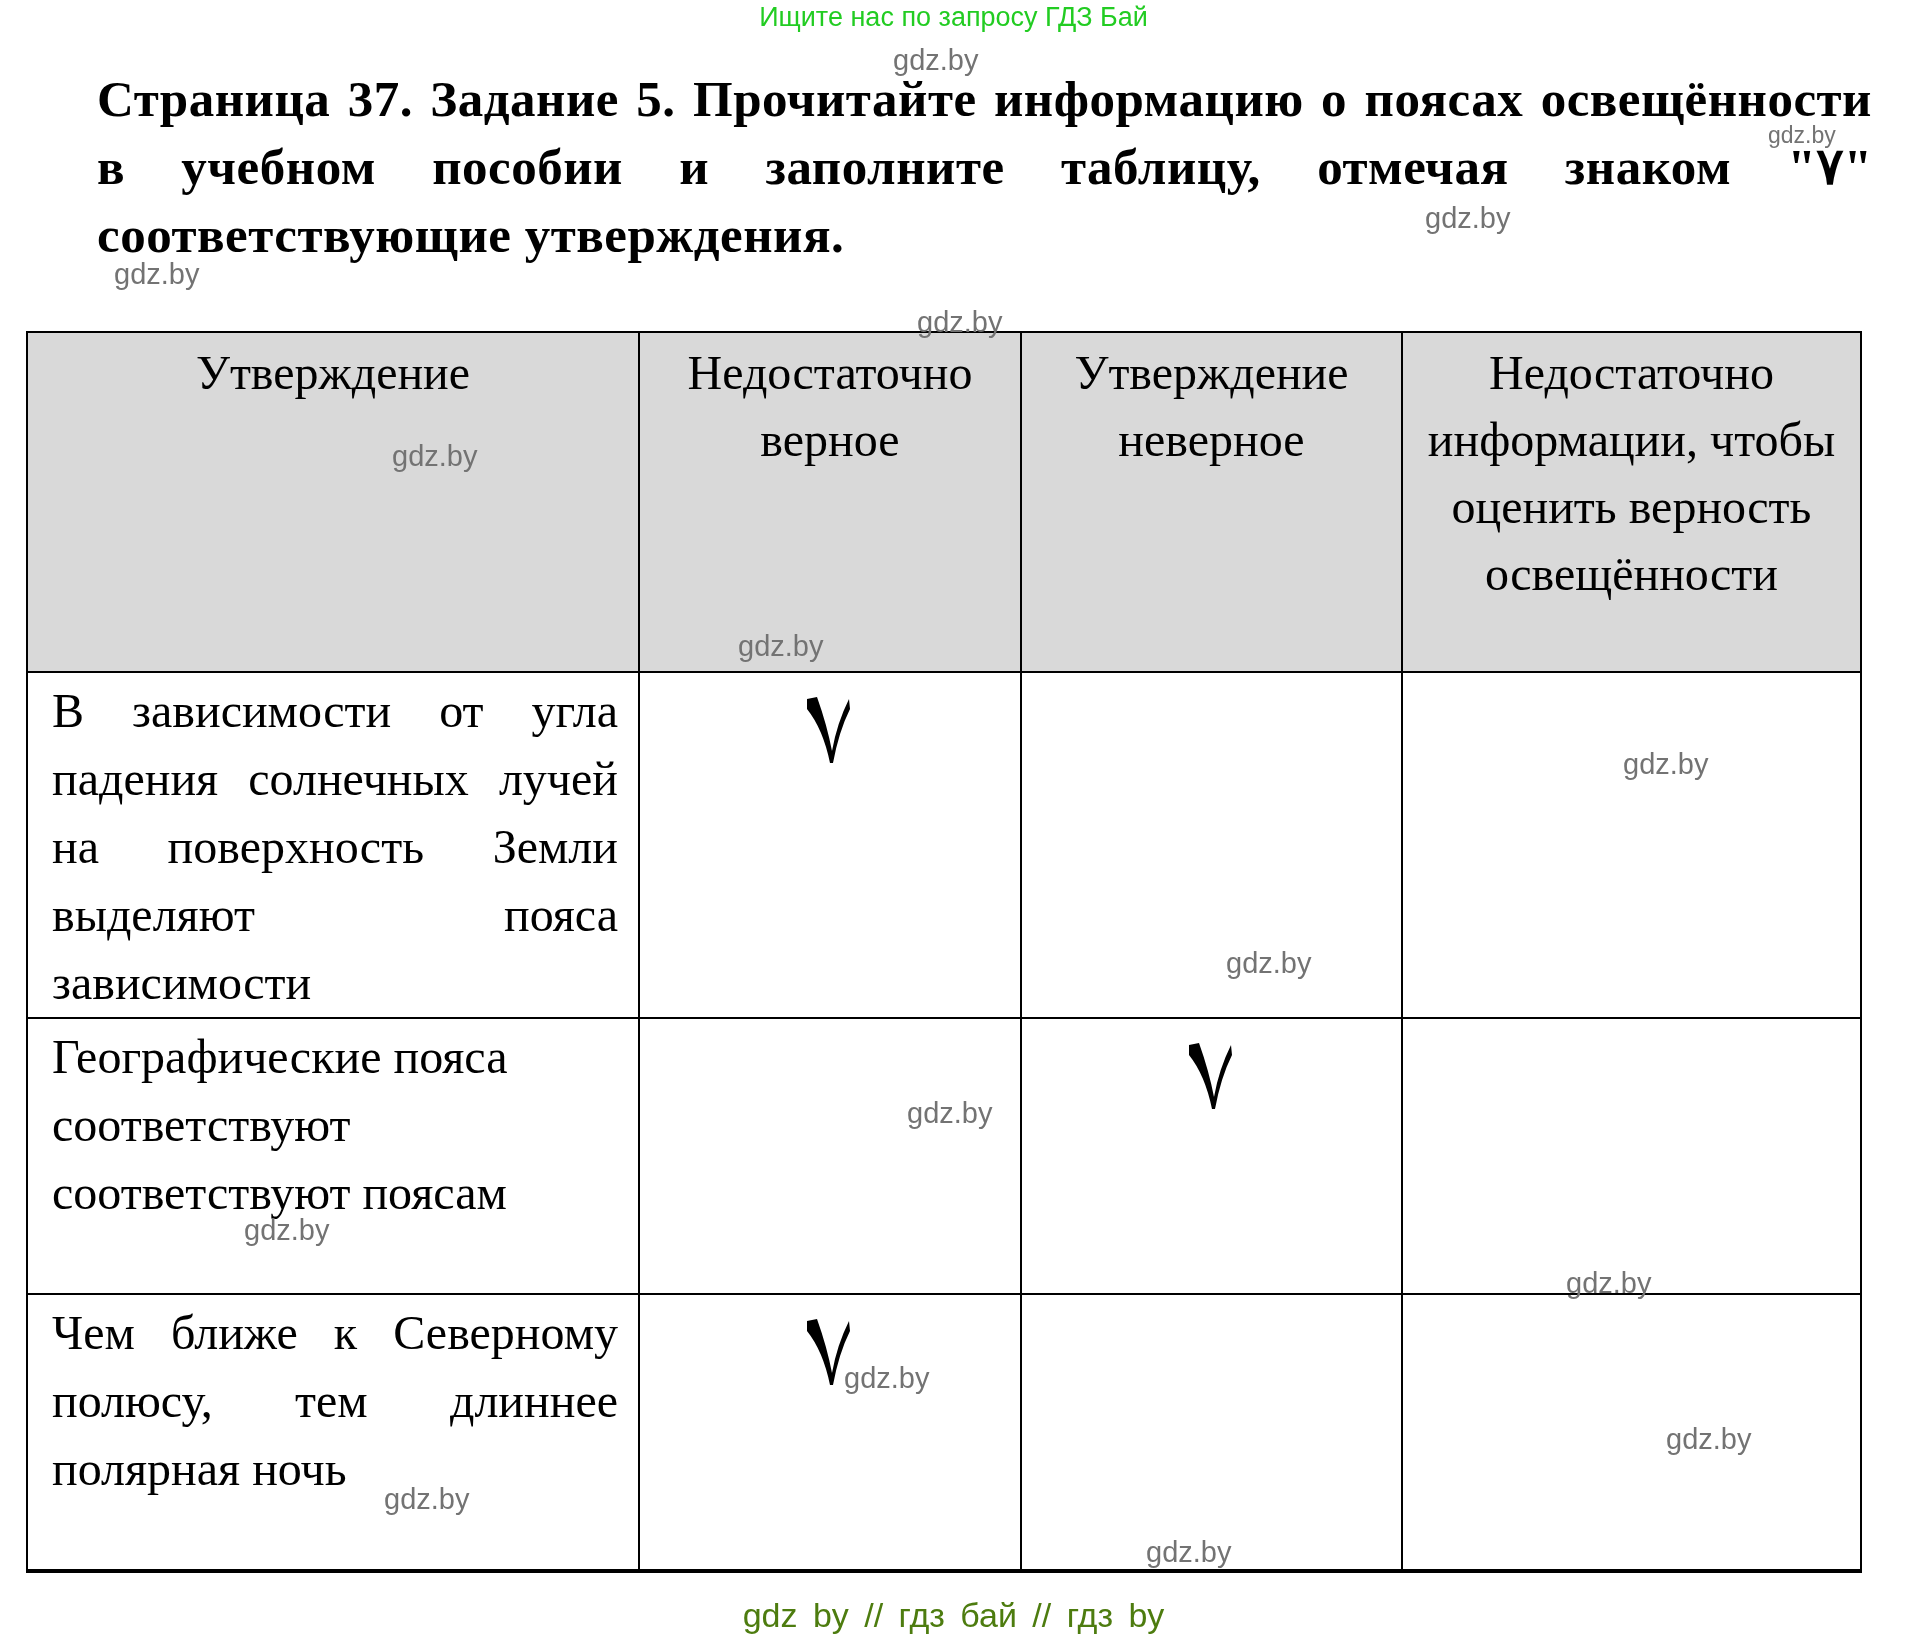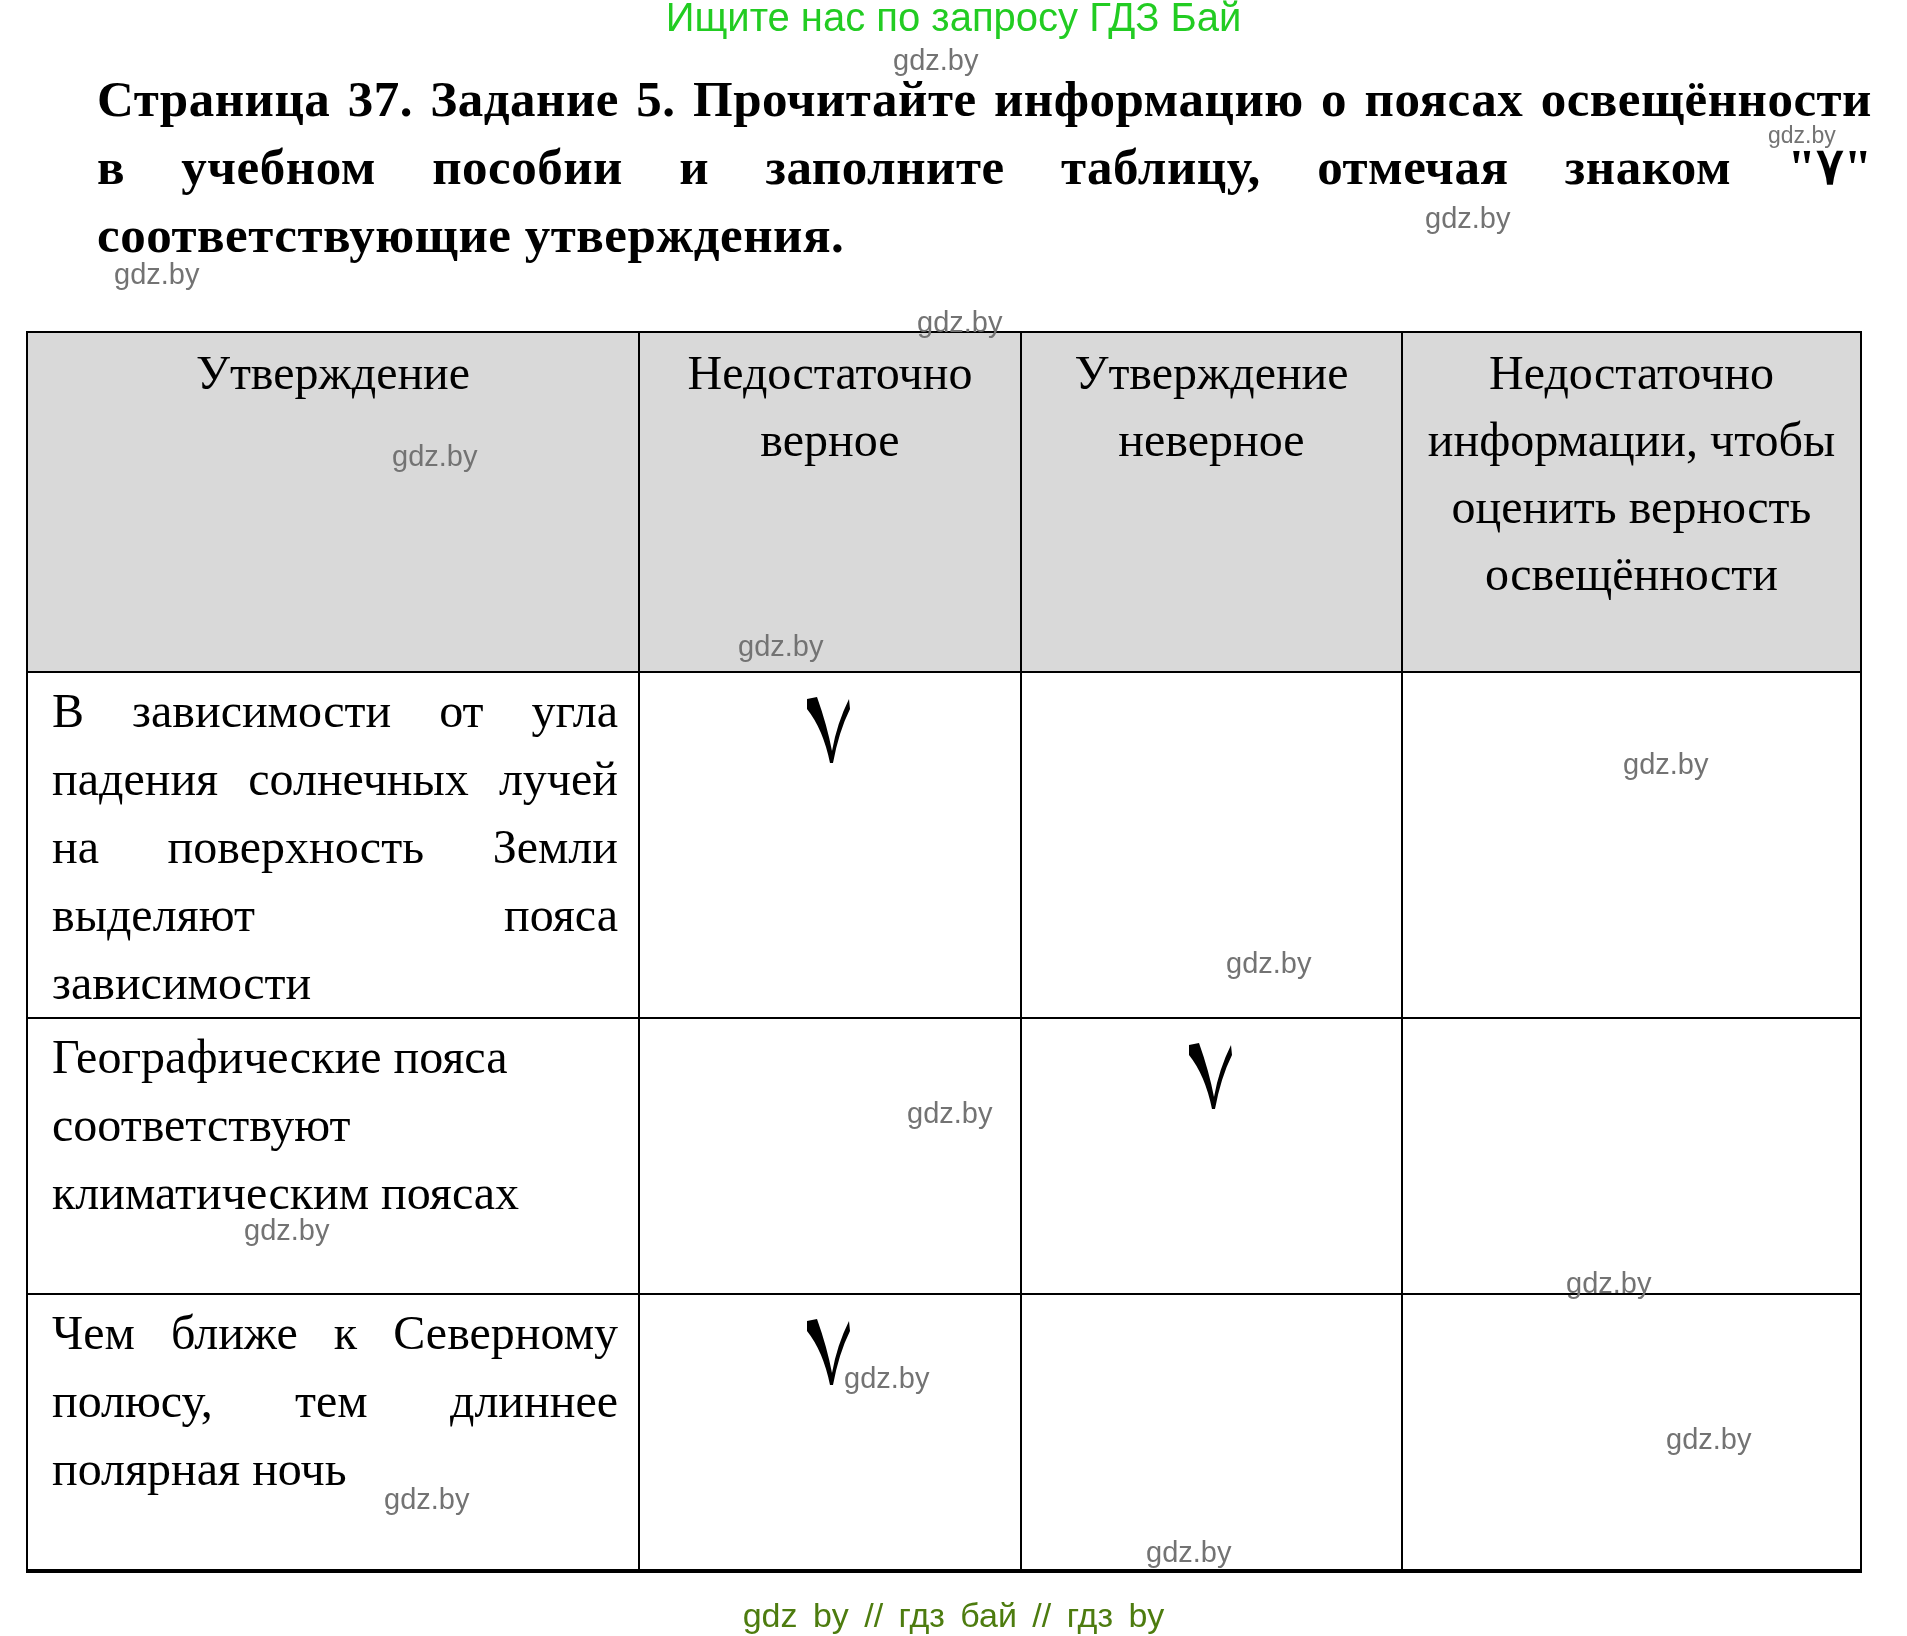--- a/index.html
+++ b/index.html
@@ -1,17 +1,17 @@
 <!DOCTYPE html>
 <html><head>
 <meta charset="utf-8">
 <style>
   html, body { margin:0; padding:0; background:#ffffff; }
   body { width:1907px; height:1636px; position:relative; overflow:hidden; font-family:"Liberation Serif", serif; color:#000; }
-  .top-banner { position:absolute; left:0; top:0; width:1907px; text-align:center; font-family:"Liberation Sans", sans-serif; font-size:40px; line-height:34px; color:#22cc22; }
+  .top-banner { position:absolute; left:0; top:0; width:1907px; text-align:center; font-family:"Liberation Sans", sans-serif; font-size:27px; line-height:34px; color:#22cc22; }
   .title { position:absolute; left:50px; top:65px; width:1775px; font-weight:bold; font-size:51px; line-height:68px; text-align:justify; text-align-last:left; letter-spacing:0.5px;margin-left:47px; }
   .tbl { position:absolute; left:26px; top:331px; border-collapse:collapse; table-layout:fixed; }
   .tbl td { border:2.5px solid #000; vertical-align:top; padding:0; }
   .tbl thead td { background:#d9d9d9; text-align:center; font-size:48px; line-height:67px; height:338px;margin-top:14px; }
   .tbl thead td .hd { padding-top:6px; }
   .tbl tbody td.stmt { font-size:48px; line-height:68px; text-align:justify; text-align-last:auto; padding:4px 20px 0 24px; }
   .tbl tbody td.mark { text-align:center; }
   .tbl tbody tr.r1 td { height:338px; }
   .tbl tbody tr.r2 td { height:270px; }
   .tbl tbody tr.r3 td { height:270px;margin-left:8px; }
@@ -56,21 +56,21 @@
       <td class="stmt">В зависимости от угла падения солнечных лучей на поверхность Земли выделяют пояса зависимости</td>
       <td class="mark">
         <svg class="check" viewBox="0 0 50 68">
             <path d="M2 4 L12 2 Q22 30 27 56 Q32 28 44 4 L45 14 Q34 36 28 68 L25 68 Q18 34 2 14 Z" fill="#000"></path>
           </svg>
       </td>
       <td class="mark"></td>
       <td class="mark"></td>
     </tr>
     <tr class="r2">
-      <td class="stmt" style="text-align:left;">Географические пояса соответствуют климатическим поясах</td>
+      <td class="stmt" style="text-align:left;">Географические пояса соответствуют соответствуют поясам</td>
       <td class="mark"></td>
       <td class="mark">
         <svg class="check" viewBox="0 0 50 68">
             <path d="M2 4 L12 2 Q22 30 27 56 Q32 28 44 4 L45 14 Q34 36 28 68 L25 68 Q18 34 2 14 Z" fill="#000"></path>
           </svg>
       </td>
       <td class="mark"></td>
     </tr>
     <tr class="r3">
       <td class="stmt">Чем ближе к Северному полюсу, тем длиннее полярная ночь</td>

